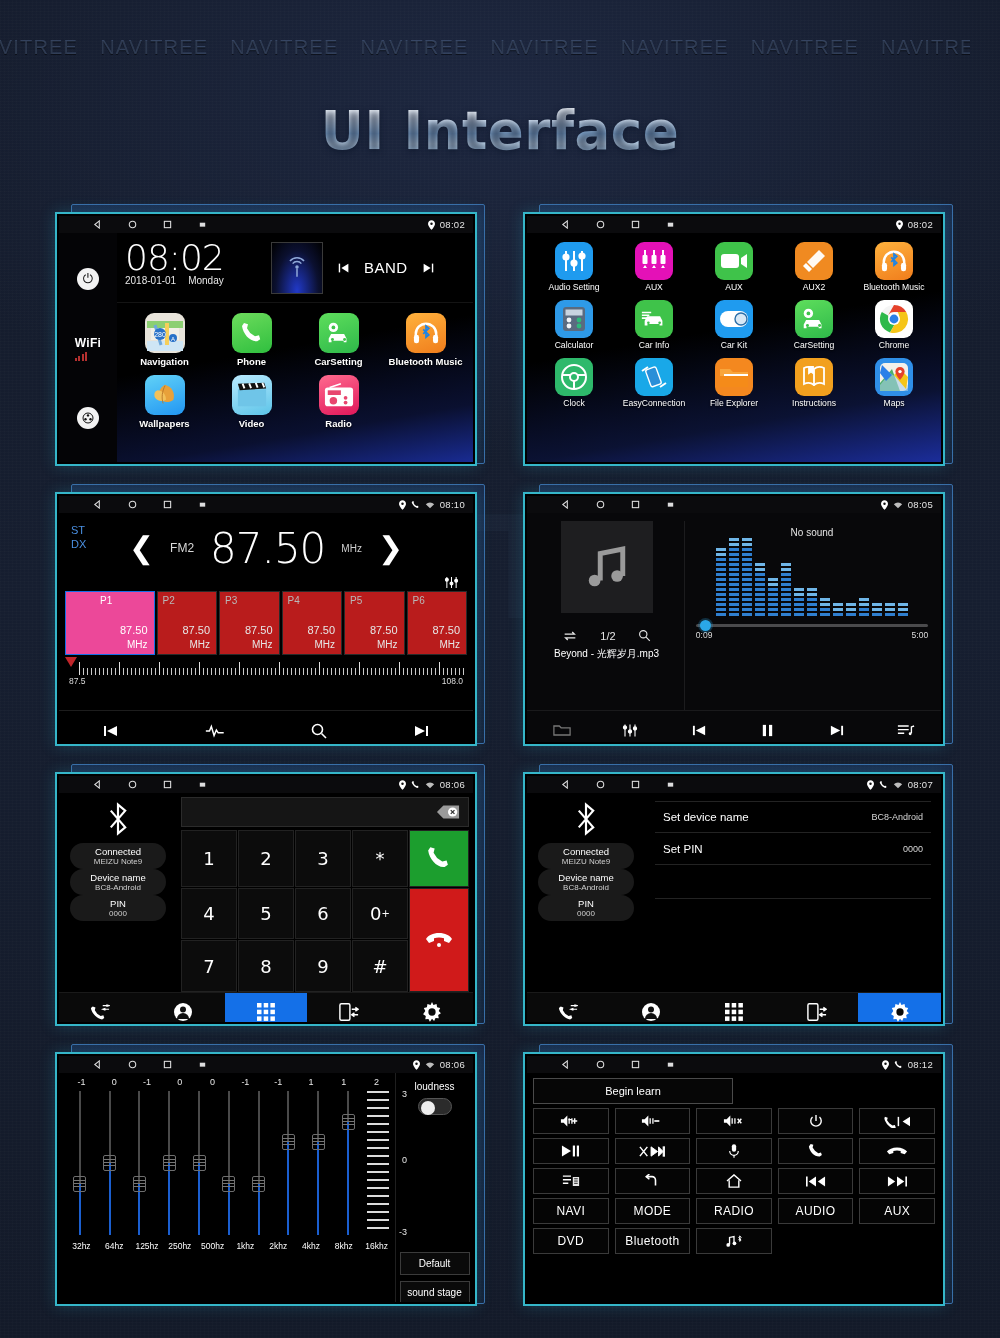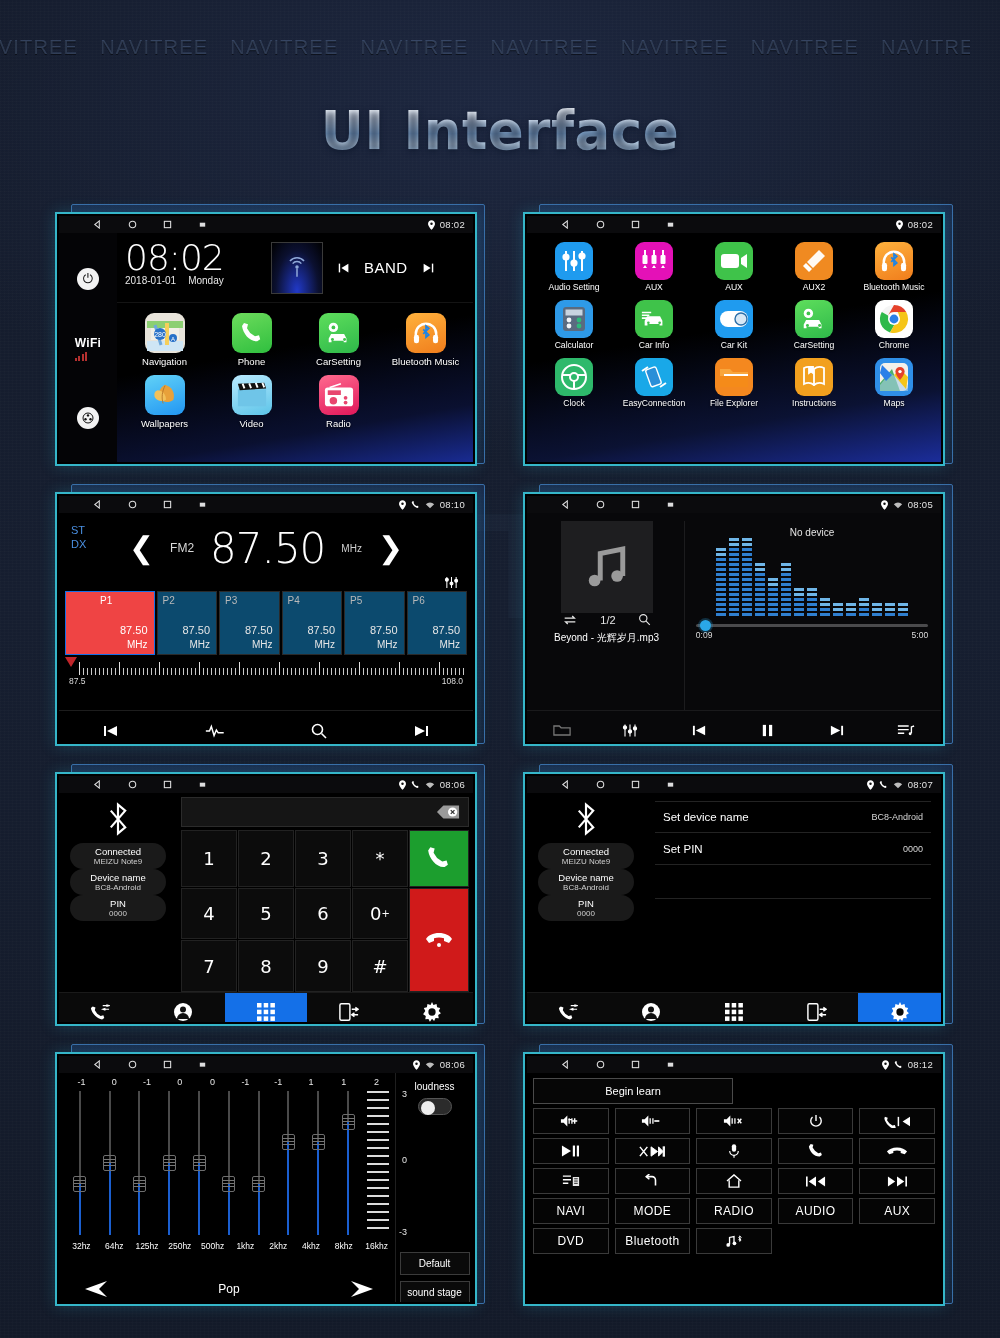--- a/index.html
+++ b/index.html
@@ -122,21 +122,21 @@
     width: 52px; height: 52px; border: 1px solid #3a3a3a;
     background: radial-gradient(ellipse at 50% 95%, #2139c8 0%, #0b1030 60%, #000 100%);
     display: flex; align-items: center; justify-content: center;
   }
   .band-ctrl { display: flex; align-items: center; gap: 13px; color: #fff; }
   .band-ctrl .bl { font-size: 15px; letter-spacing: .5px; }
 
   .app-grid { display: grid; grid-template-columns: repeat(4, 1fr); padding: 6px 4px 0; }
   .app { display: flex; flex-direction: column; align-items: center; gap: 3px; padding: 4px 0; }
   .app .ico { width: 40px; height: 40px; border-radius: 9px; display: flex; align-items: center; justify-content: center; }
-  .app .lbl { color: #fff; font-size: 9.5px; text-shadow: 0 1px 2px #000; }
+  .app .lbl { color: #fff; font-size: 9.5px; text-shadow: 0 1px 2px #000; font-weight: bold; }
 
   
   .drawer { padding: 6px 8px 0;
     background: linear-gradient(170deg,#000 0%,#000 42%,#0b1233 74%,#1d30a6 100%); height: 237px; }
   .drawer-grid { display: grid; grid-template-columns: repeat(5,1fr); gap: 2px; }
   .dapp { display: flex; flex-direction: column; align-items: center; gap: 2px; padding: 3px 0; }
   .dapp .ico { width: 38px; height: 38px; border-radius: 9px; display: flex; align-items: center; justify-content: center; }
   .dapp .lbl { color: #fff; font-size: 8.6px; white-space: nowrap; text-shadow: 0 1px 2px #000; }
 
   
@@ -144,46 +144,46 @@
   .radio-top { height: 78px; position: relative; padding: 6px 10px 8px; }
   .stdx { position: absolute; left: 12px; top: 10px; color: #4a8fe0; font-size: 11px; line-height: 14px; }
   .freq-line { display: flex; align-items: center; justify-content: center; gap: 16px; height: 58px; }
   .chev { color: #fff; font-size: 30px; font-weight: 300; line-height: 1; }
   .band-txt { color: #d8d8d8; font-size: 12px; }
   .freq-big { color: #fff; font-size: 42px; font-weight: 300; letter-spacing: -1px;
     font-family: "DejaVu Sans", sans-serif; }
   .mhz-sm { color: #cfcfcf; font-size: 10px; }
   .eqicon { position: absolute; right: 14px; bottom: 2px; color: #fff; }
   .presets { display: flex; gap: 2px; padding: 0 6px; }
-  .preset { flex: 1; height: 64px; background: #0c4a6e; border: 1px solid #2a2a2a;
+  .preset { flex: 1; height: 64px; background: #b91c1c; border: 1px solid #2a2a2a;
     color: #b9b9b9; font-size: 10px; padding: 3px 5px; position: relative; }
   .preset .pn { font-size: 10px; }
   .preset .pv { position: absolute; right: 6px; bottom: 18px; font-size: 11px; color: #e6e6e6; }
   .preset .pu { position: absolute; right: 6px; bottom: 4px; font-size: 10px; color: #e6e6e6; }
-  .preset.on { background: #ef4444; border-color: #1470e8; color: #fff; padding-left: 34px; }
+  .preset.on { background: #ec4899; border-color: #1470e8; color: #fff; padding-left: 34px; }
   .preset.on .pv, .preset.on .pu { color: #fff; }
   .scale-wrap { padding: 4px 6px 0; position: relative; }
   .ticks { height: 16px; position: relative; overflow: hidden; margin-left: 14px;
     background: repeating-linear-gradient(90deg, #c9c9c9 0 1px, rgba(0,0,0,0) 1px 4px);
     background-position: 0 100%; background-size: 100% 7px; background-repeat: repeat-x; }
   .ticks::after { content:""; position:absolute; left:0; right:0; bottom:0; height:13px;
     background: repeating-linear-gradient(90deg, #e0e0e0 0 1px, rgba(0,0,0,0) 1px 40px); }
   .marker { position: absolute; left: 6px; top: 2px; width: 0; height: 0;
     border-left: 6px solid transparent; border-right: 6px solid transparent; border-top: 10px solid #c0252a; }
   .scale-nums { display: flex; justify-content: space-between; color: #dcdcdc; font-size: 8.5px; padding: 1px 4px 0; }
   .radio-bar { margin-top: auto; height: 40px; border-top: 1px solid #1d1d1d;
     display: flex; align-items: center; justify-content: space-around; color: #fff; }
 
   
   .music-body { height: 237px; background: #08080a; display: flex; flex-direction: column; }
   .music-main { flex: 1; display: flex; padding: 8px 8px 0; gap: 6px; }
   .mu-left { width: 150px; display: flex; flex-direction: column; align-items: center;
     border-right: 1px solid #1c1c1e; padding-right: 6px; }
   .art { width: 92px; height: 92px; background: #1e1e20; display: flex; align-items: center; justify-content: center; }
-  .mu-ctl { display: flex; align-items: center; gap: 22px; margin-top: 0; color: #e7e7e7; font-size: 11px; }
+  .mu-ctl { display: flex; align-items: center; gap: 22px; margin-top: 16px; color: #e7e7e7; font-size: 11px; }
   .mu-title { color: #fff; font-size: 10px; margin-top: 5px; text-align: center; }
   .mu-right { flex: 1; display: flex; flex-direction: column; align-items: center; padding-top: 6px; }
   .no-lyric { color: #e4e4e4; font-size: 10px; }
   .spectrum { display: flex; align-items: flex-end; gap: 3px; height: 72px; margin-top: 6px; }
   .sbar { width: 10px; display: flex; flex-direction: column-reverse; gap: 2px; }
   .sbar i { display: block; height: 3px; background: #2f7fd0; }
   .seek { width: 96%; margin-top: 8px; }
   .seek-track { height: 3px; background: #4a4a4c; border-radius: 2px; position: relative; }
   .seek-dot { position: absolute; left: 2%; top: -4px; width: 11px; height: 11px; border-radius: 50%;
     background: #2aa7e8; box-shadow: 0 0 0 2px rgba(42,167,232,.25); }
@@ -868,21 +868,21 @@
                 <span>
                       <svg width="13" height="13" viewBox="0 0 16 16" stroke="#e7e7e7" stroke-width="1.4" fill="none">
                         <circle cx="6.5" cy="6.5" r="4.5"></circle>
                         <path d="M10 10 14.5 14.5"></path>
                       </svg>
                     </span>
               </div>
               <div class="mu-title">Beyond - 光辉岁月.mp3</div>
             </div>
             <div class="mu-right">
-              <div class="no-lyric">No device</div>
+              <div class="no-lyric">No sound</div>
               <div class="spectrum" id="spectrum">
                     <div class="sbar">
                       <i style="background: rgb(47, 127, 208);"></i>
                       <i style="background: rgb(47, 127, 208);"></i>
                       <i style="background: rgb(47, 127, 208);"></i>
                       <i style="background: rgb(47, 127, 208);"></i>
                       <i style="background: rgb(47, 127, 208);"></i>
                       <i style="background: rgb(47, 127, 208);"></i>
                       <i style="background: rgb(47, 127, 208);"></i>
                       <i style="background: rgb(47, 127, 208);"></i>
@@ -1500,33 +1500,20 @@
                   <span>64hz</span>
                   <span>125hz</span>
                   <span>250hz</span>
                   <span>500hz</span>
                   <span>1khz</span>
                   <span>2khz</span>
                   <span>4khz</span>
                   <span>8khz</span>
                   <span>16khz</span>
                 </div>
-            <div class="eq-preset">
-              <span>
-                    <svg width="30" height="20" viewBox="0 0 30 20">
-                      <path d="M26 2 L4 10 L26 18 L18 10 Z" fill="#fff"></path>
-                    </svg>
-                  </span>
-              <span class="pname">Pop</span>
-              <span>
-                    <svg width="30" height="20" viewBox="0 0 30 20">
-                      <path d="M4 2 L26 10 L4 18 L12 10 Z" fill="#fff"></path>
-                    </svg>
-                  </span>
-            </div>
           </div>
           <div class="eq-right">
             <div class="loud-lbl">loudness</div>
             <div class="toggle off">
                   <span class="knob"></span>
                 </div>
             <div style="margin-top:auto; display:flex; flex-direction:column; gap:6px">
               <div class="btn-out">Default</div>
               <div class="btn-out">sound stage</div>
             </div>

